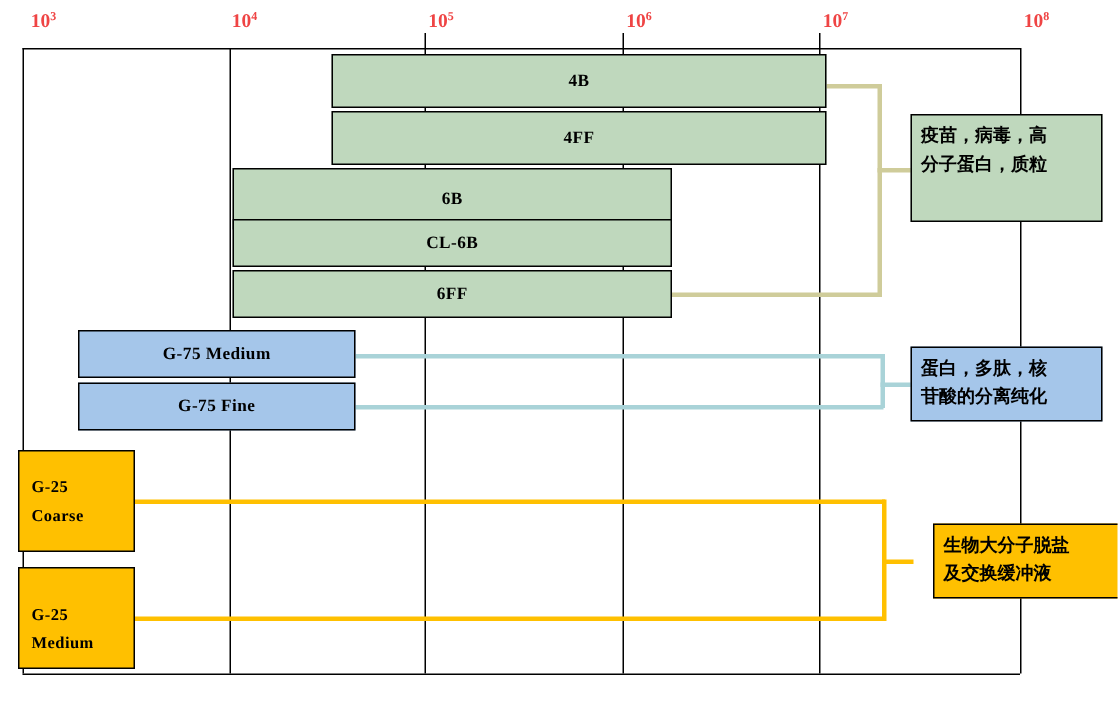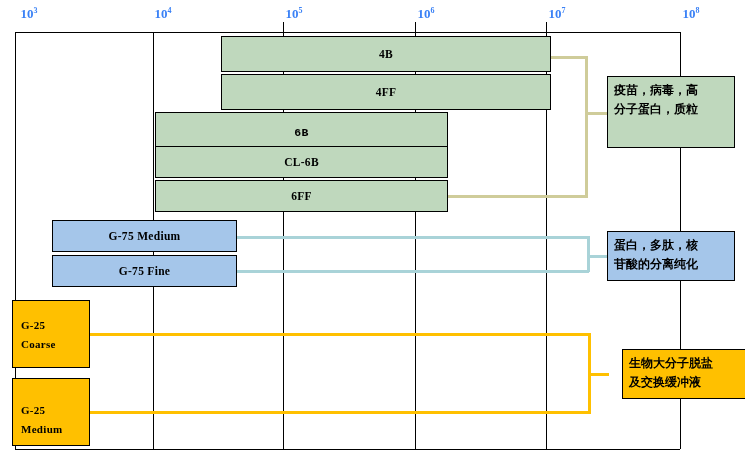--- a/index.html
+++ b/index.html
@@ -12,21 +12,21 @@
   }
   #stage{position:absolute;left:0;top:0;width:745px;height:471px;}
 
   
   .axis-line{
     position:absolute;left:15px;top:32px;width:665px;height:0;
     border-top:1px solid #000;
   }
   .tick-label{
     position:absolute;top:6px;
-    font-size:13px;color:#3b82f6;font-weight:bold;
+    font-size:13px;color:#ef4444;font-weight:bold;
     font-family:"Liberation Serif","DejaVu Serif",serif;
     white-space:nowrap;transform:translateX(-50%);
     letter-spacing:0px;
   }
   .tick-label sup{font-size:8px;vertical-align:super;font-weight:bold;}
   .tick-stub{
     position:absolute;top:22px;width:0;height:10px;border-left:1px solid #000;
   }
   
   .gridline{
@@ -129,21 +129,21 @@
   <div class="conn conn-h c-yellow" style="left:588px;top:373px;width:21px;"></div>
 
   <div class="bar green" style="left:221px;top:36px;width:330px;height:36px;">
     <span>4B</span>
   </div>
 
   <div class="bar green" style="left:221px;top:74px;width:330px;height:36px;">
     <span>4FF</span>
   </div>
 
-  <div class="bar green" style="left:155px;top:112px;width:293px;height:41px;font-family:Liberation Mono, monospace;">
+  <div class="bar green" style="left:155px;top:112px;width:293px;height:41px;">
     <span>6B</span>
   </div>
 
   <div class="bar green" style="left:155px;top:146px;width:293px;height:32px;">
     <span>CL-6B</span>
   </div>
 
   <div class="bar green" style="left:155px;top:180px;width:293px;height:32px;">
     <span>6FF</span>
   </div>

